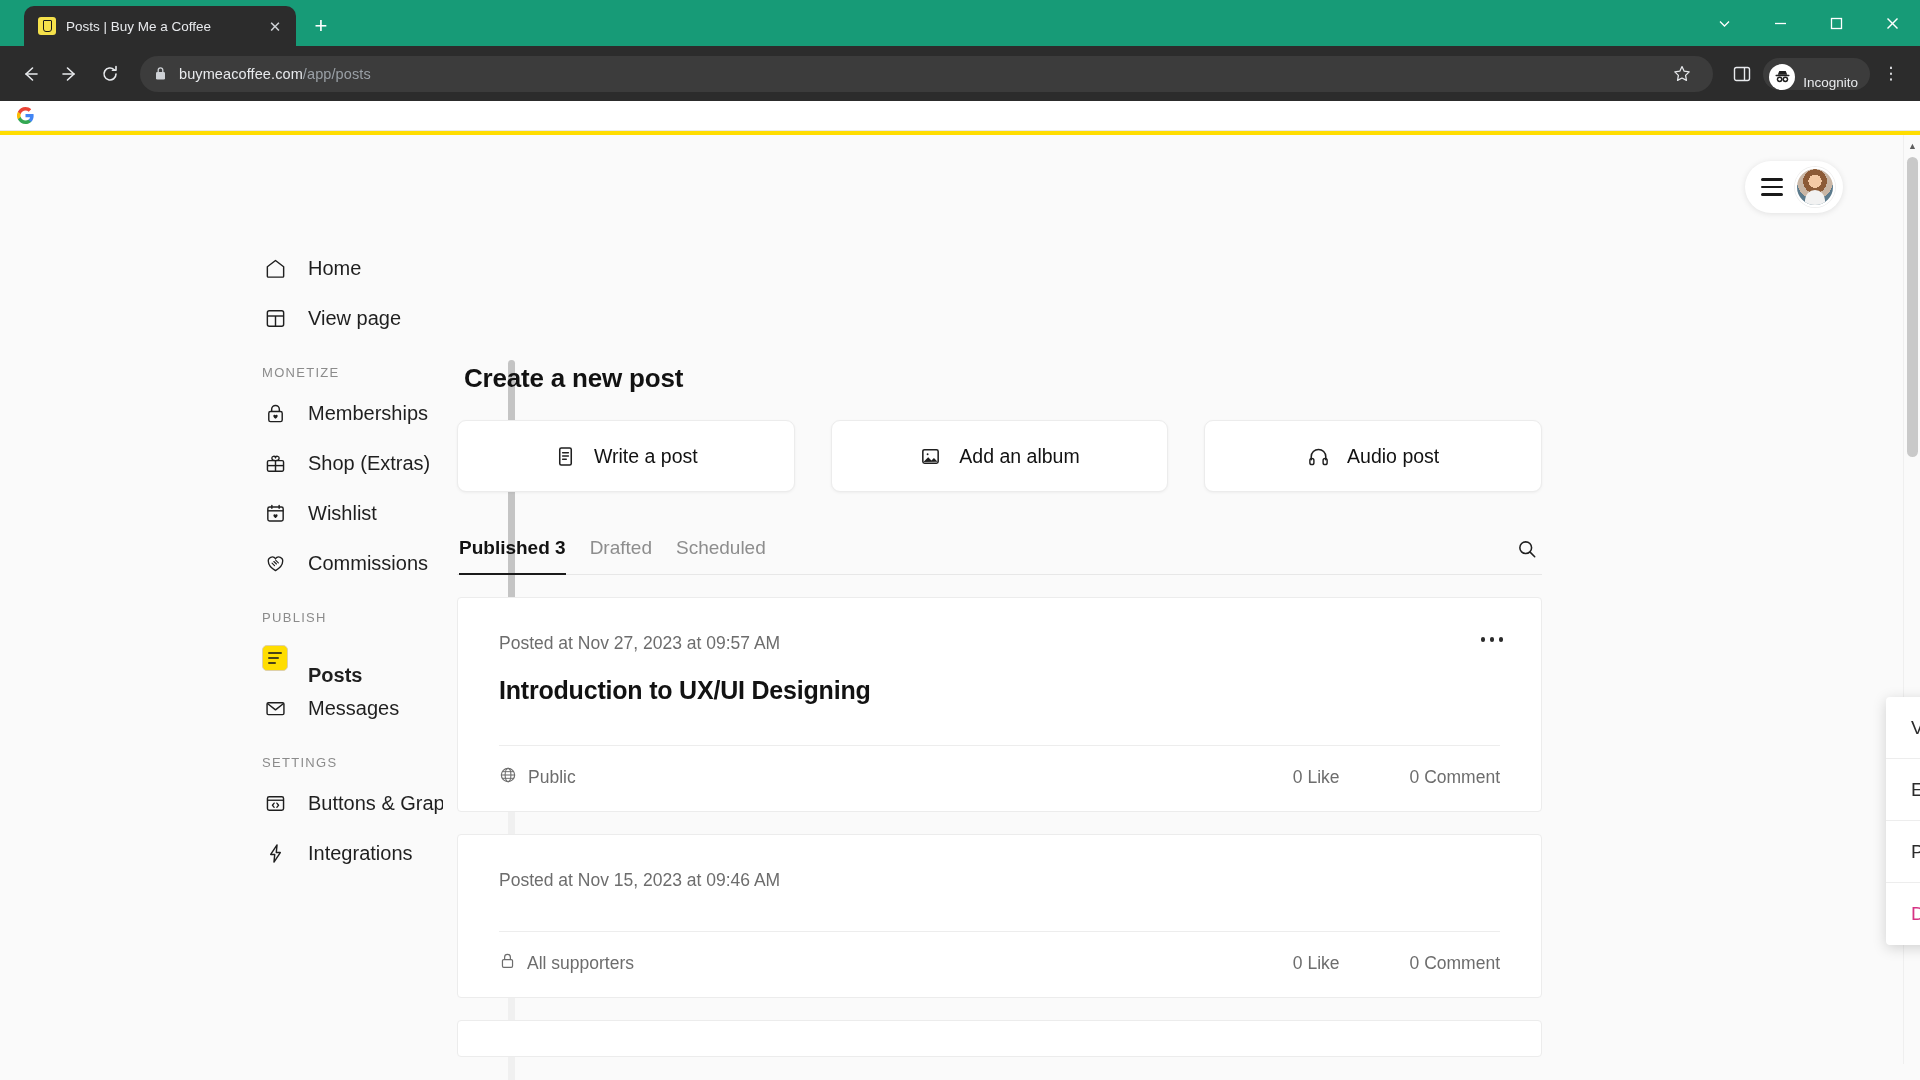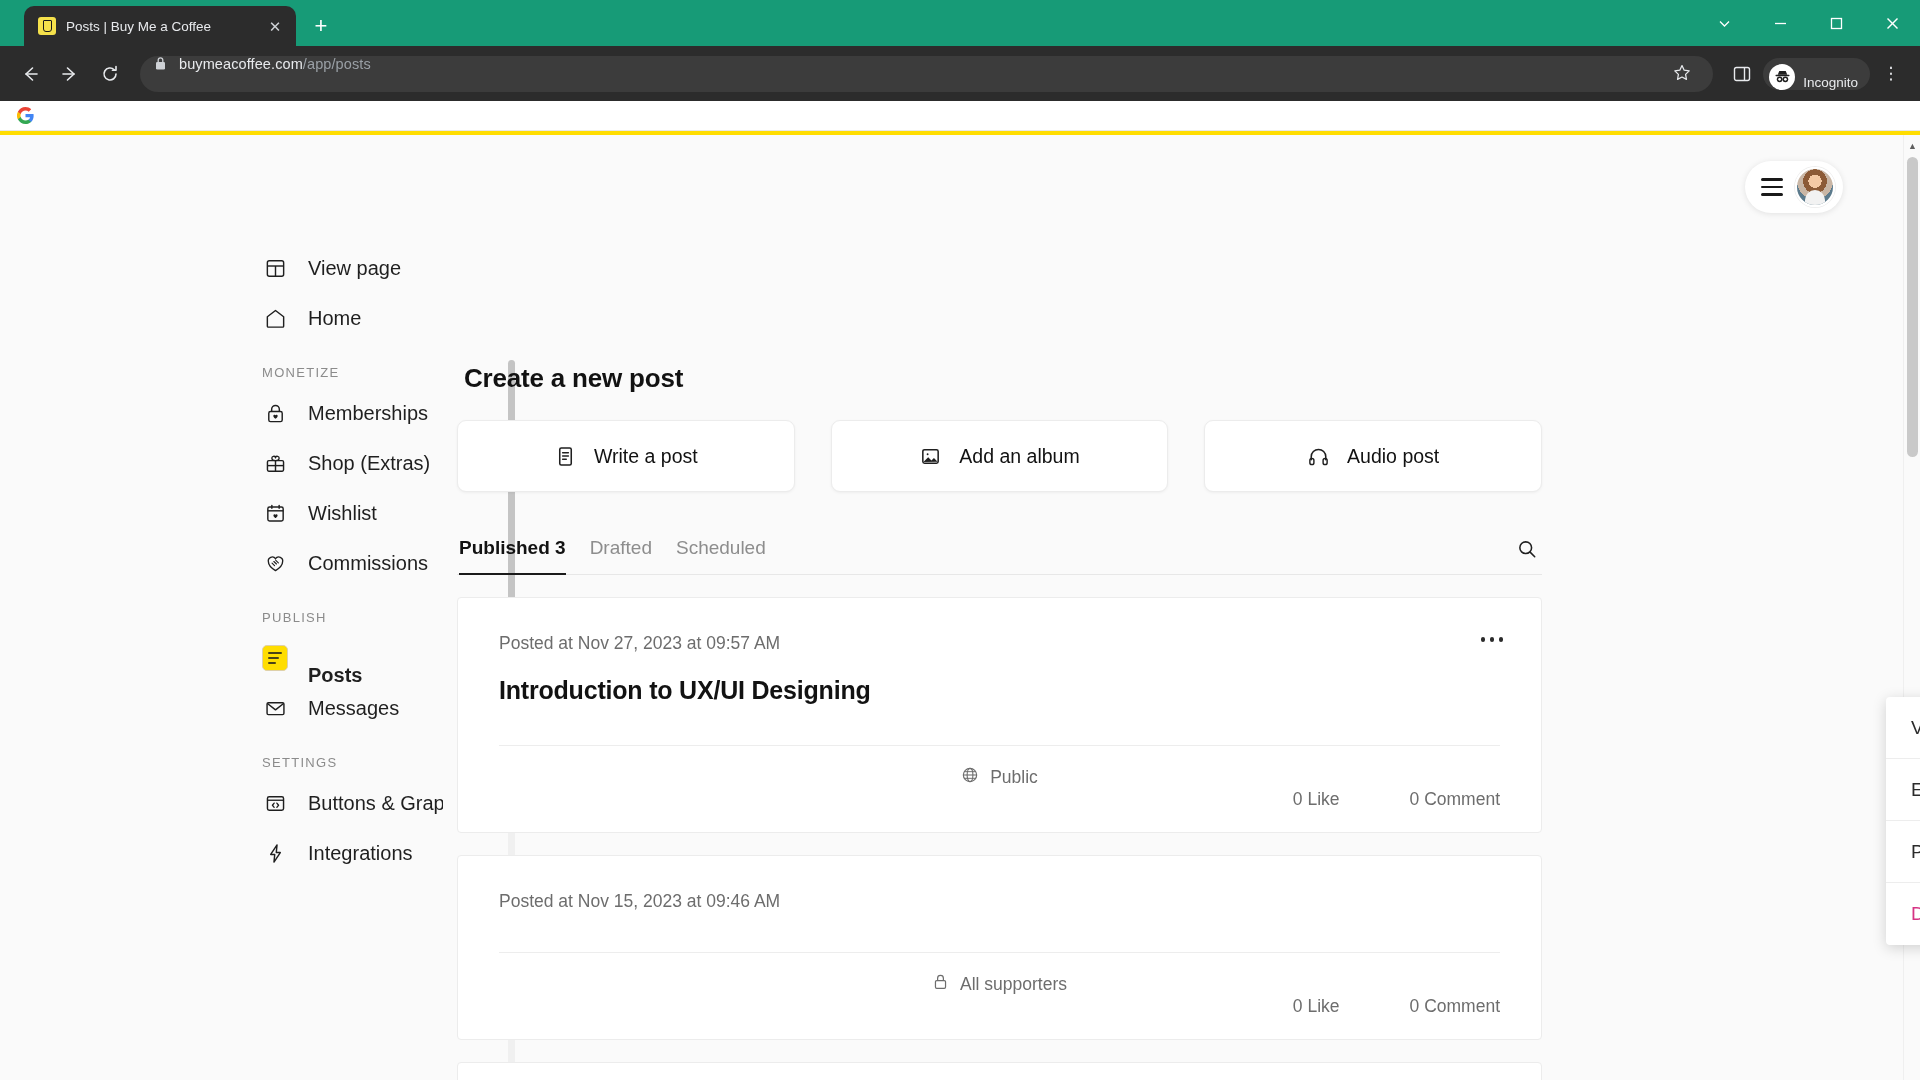--- a/index.html
+++ b/index.html
@@ -63,21 +63,21 @@
     display: flex; align-items: center; gap: 4px;
     padding: 0 12px; flex: 0 0 55px;
   }
   .nav-btn {
     width: 36px; height: 36px; border-radius: 50%;
     display: flex; align-items: center; justify-content: center;
     color: #e8eaed;
   }
   .omnibox {
     flex: 1; height: 36px; background: #3c3c3c; border-radius: 18px;
-    display: flex; align-items: flex-start; padding: 0 14px; gap: 12px;
+    display: flex; align-items: center; padding: 0 14px; gap: 12px;
     margin: 0 8px; position: relative;
   }
   .omnibox .lock { color: #cfd2d6; display: flex; }
   .omni-url { font-size: 14.5px; color: #e8eaed; letter-spacing: .1px; }
   .omni-url .path { color: #9aa0a6; }
   .omni-right { margin-left: auto; display: flex; align-items: center; gap: 6px;}
   .tb-icon {
     width: 34px; height: 34px; border-radius: 50%;
     display: flex; align-items: center; justify-content: center;
     color: #e8eaed;
@@ -235,21 +235,21 @@
     display: flex; gap: 4.5px; align-items: center; padding: 4px 2px;
   }
   .dots i { width: 4.5px; height: 4.5px; border-radius: 50%; background: #2b2b2b; display:block;}
   .post-title {
     font-size: 25px; font-weight: 700; color: #121212;
     padding: 22px 41px 0; letter-spacing: -.2px;
   }
   .post-sep { height: 1px; background: #ededed; margin: 40px 41px 0; }
   .post-foot {
     display: flex; align-items: center; padding: 20px 41px 22px;
-    font-size: 17.5px; color: #6d6d6d; flex-direction: column;
+    font-size: 17.5px; color: #6d6d6d;
   }
   .vis { display: flex; align-items: center; gap: 11px; }
   .foot-right { margin-left: auto; display: flex; gap: 70px; }
 
   
   .dropdown {
     position: absolute; width: 200px; background: #fff;
     border-radius: 4px; box-shadow: 0 3px 14px rgba(0,0,0,.17);
     left: 1443px; top: 562px; z-index: 40; overflow: hidden;
   }
@@ -408,36 +408,36 @@
           <span class="avatar"></span>
         </div>
       </div>
 
       <div class="sidebar">
         <div class="sidebar-scroll">
 
           <div class="nav-item">
             <span class="nav-icon">
               <svg width="23" height="23" viewBox="0 0 24 24">
+                  <path d="M3.5 10.2 L12 3.6 L20.5 10.2 V20 a1 1 0 0 1-1 1 H4.5 a1 1 0 0 1-1-1 Z" stroke="#1f1f1f" stroke-width="1.5" fill="none" stroke-linejoin="round"></path>
+                </svg>
+            </span>
+            <span class="label">Home</span>
+          </div>
+
+          <div class="nav-item">
+            <span class="nav-icon">
+              <svg width="23" height="23" viewBox="0 0 24 24">
                   <rect x="3.5" y="4" width="17" height="16" rx="2" stroke="#1f1f1f" stroke-width="1.5" fill="none"></rect>
                   <line x1="3.5" y1="9.4" x2="20.5" y2="9.4" stroke="#1f1f1f" stroke-width="1.5"></line>
                   <line x1="12" y1="9.4" x2="12" y2="20" stroke="#1f1f1f" stroke-width="1.5"></line>
                 </svg>
             </span>
             <span class="label">View page</span>
 
-          </div>
-
-          <div class="nav-item">
-            <span class="nav-icon">
-              <svg width="23" height="23" viewBox="0 0 24 24">
-                  <path d="M3.5 10.2 L12 3.6 L20.5 10.2 V20 a1 1 0 0 1-1 1 H4.5 a1 1 0 0 1-1-1 Z" stroke="#1f1f1f" stroke-width="1.5" fill="none" stroke-linejoin="round"></path>
-                </svg>
-            </span>
-            <span class="label">Home</span>
           </div>
 
           <div class="nav-group">MONETIZE</div>
 
 
           <div class="nav-item">
             <span class="nav-icon">
               <svg width="23" height="23" viewBox="0 0 24 24">
                   <rect x="5" y="10" width="14" height="10.5" rx="1.8" stroke="#1f1f1f" stroke-width="1.5" fill="none"></rect>
                   <path d="M8 10 V7.6a4 4 0 0 1 8 0V10" stroke="#1f1f1f" stroke-width="1.5" fill="none"></path>

